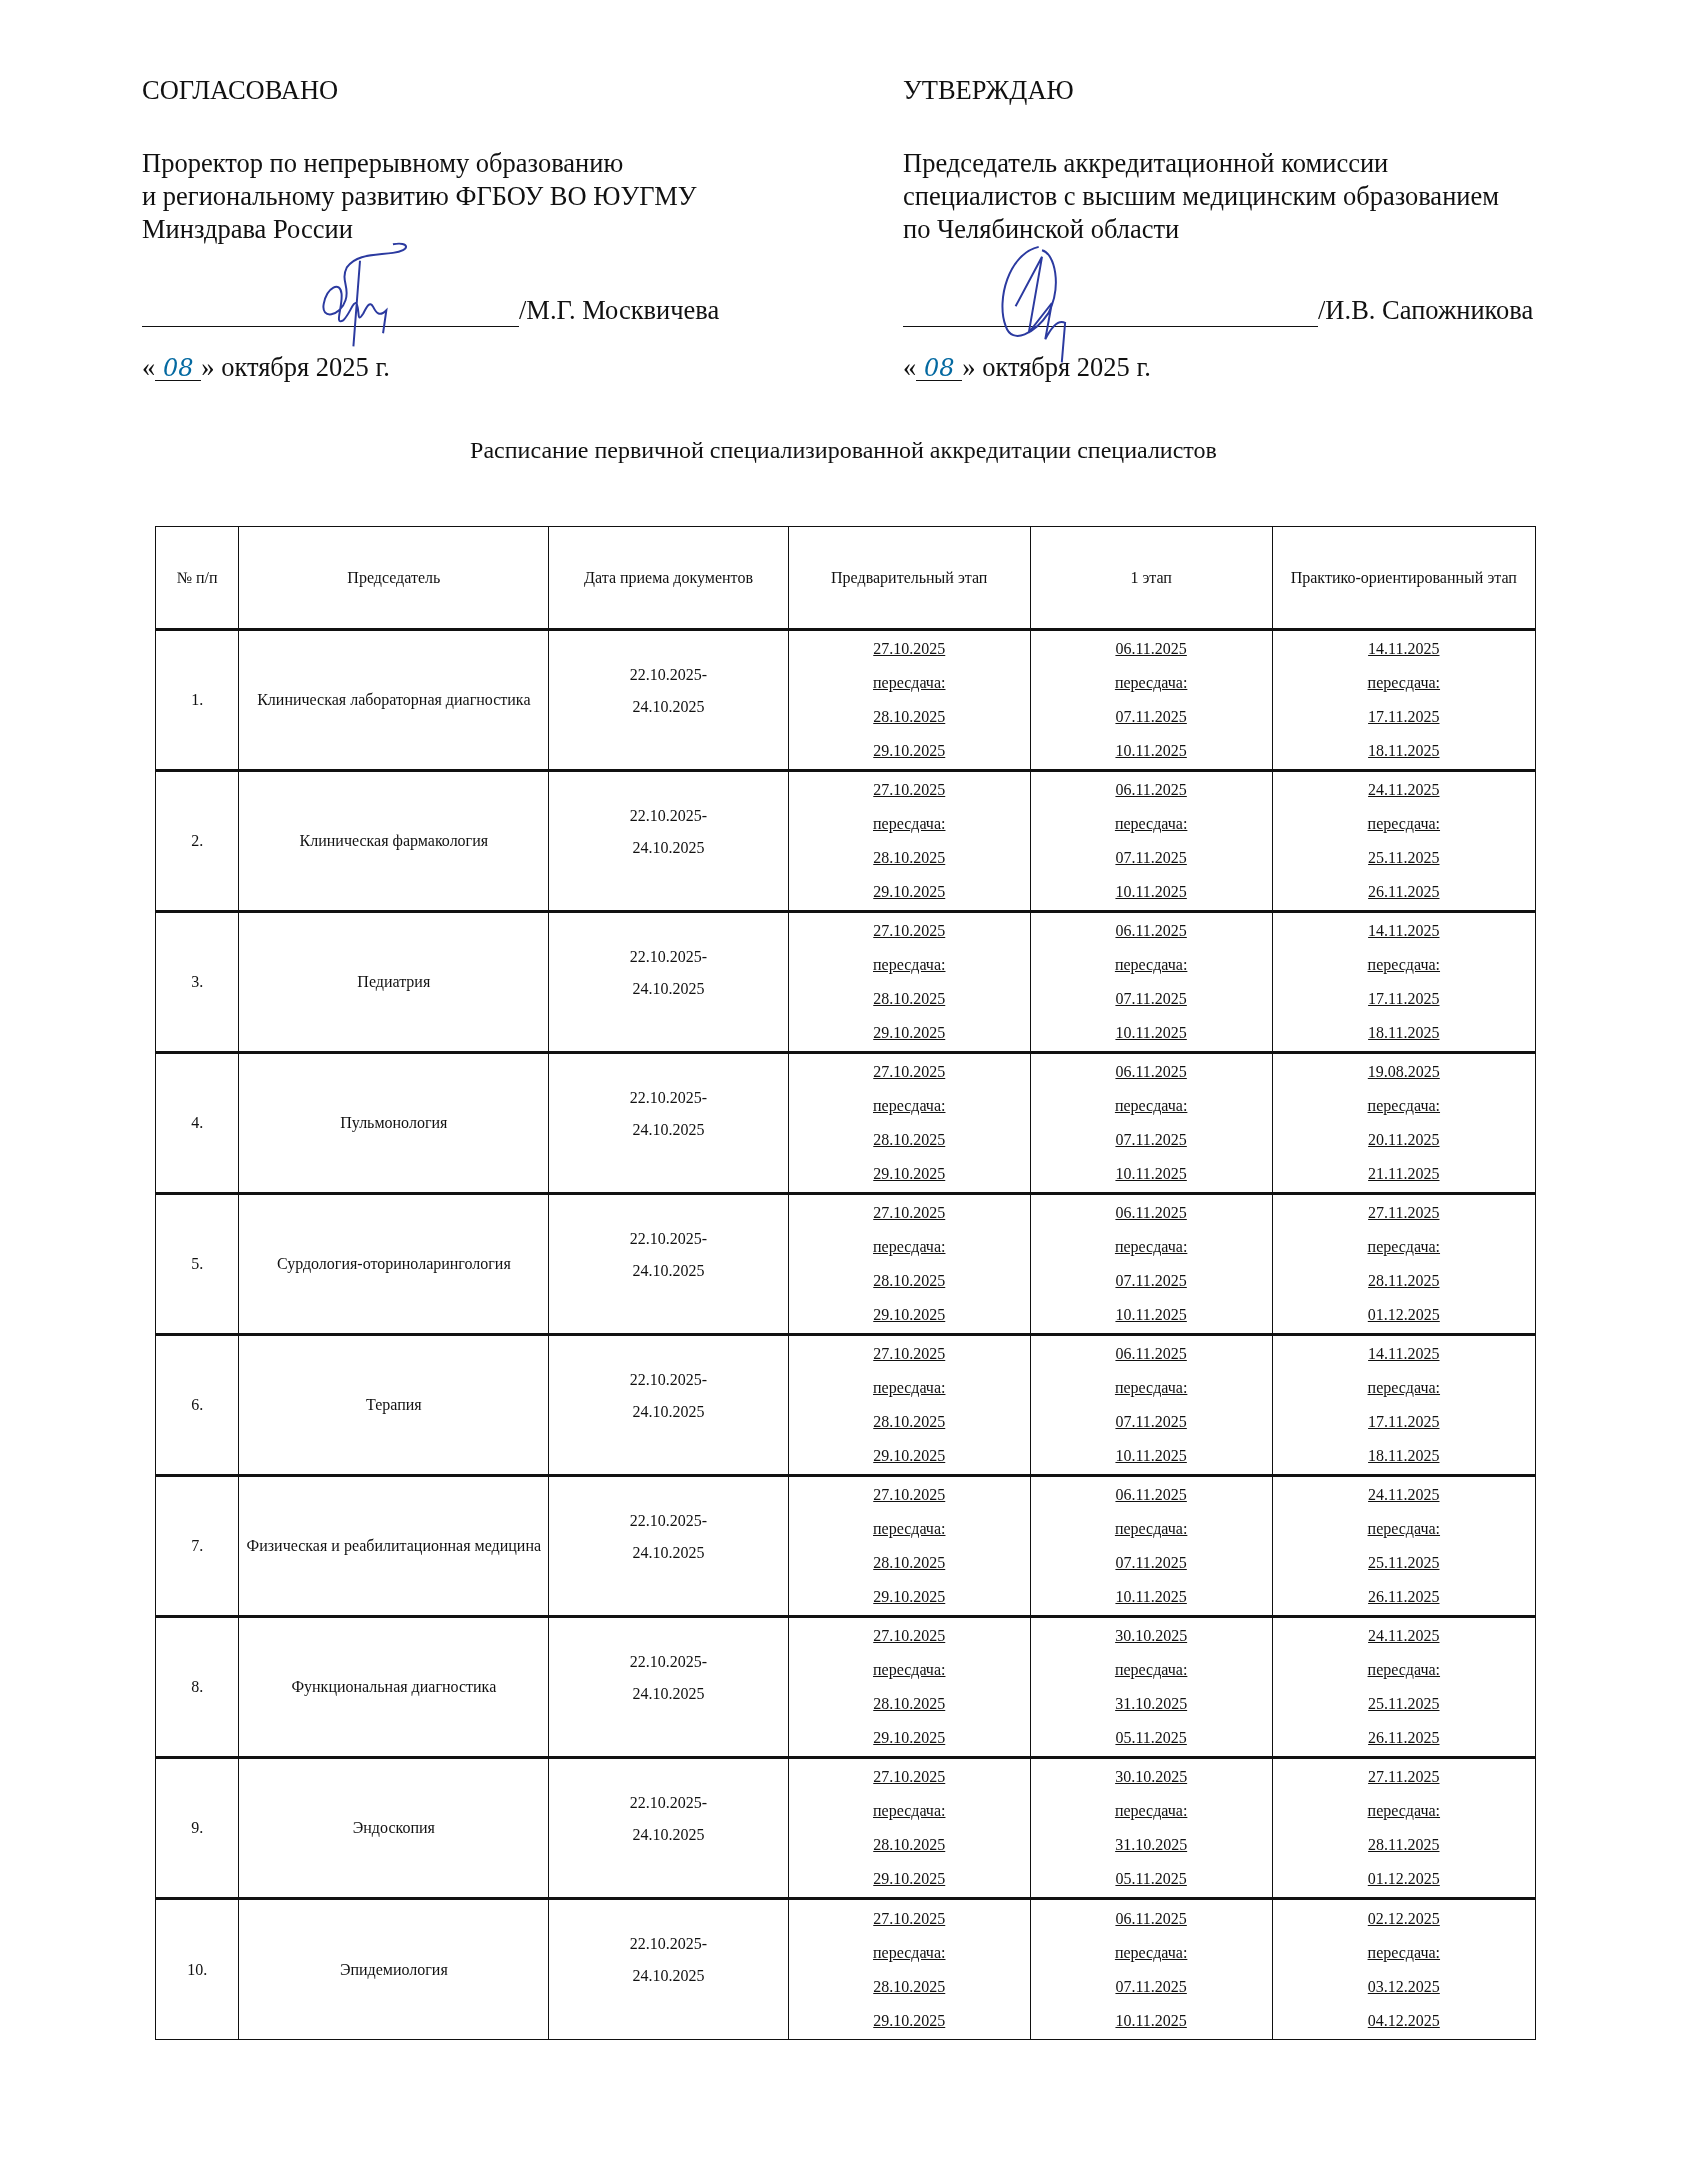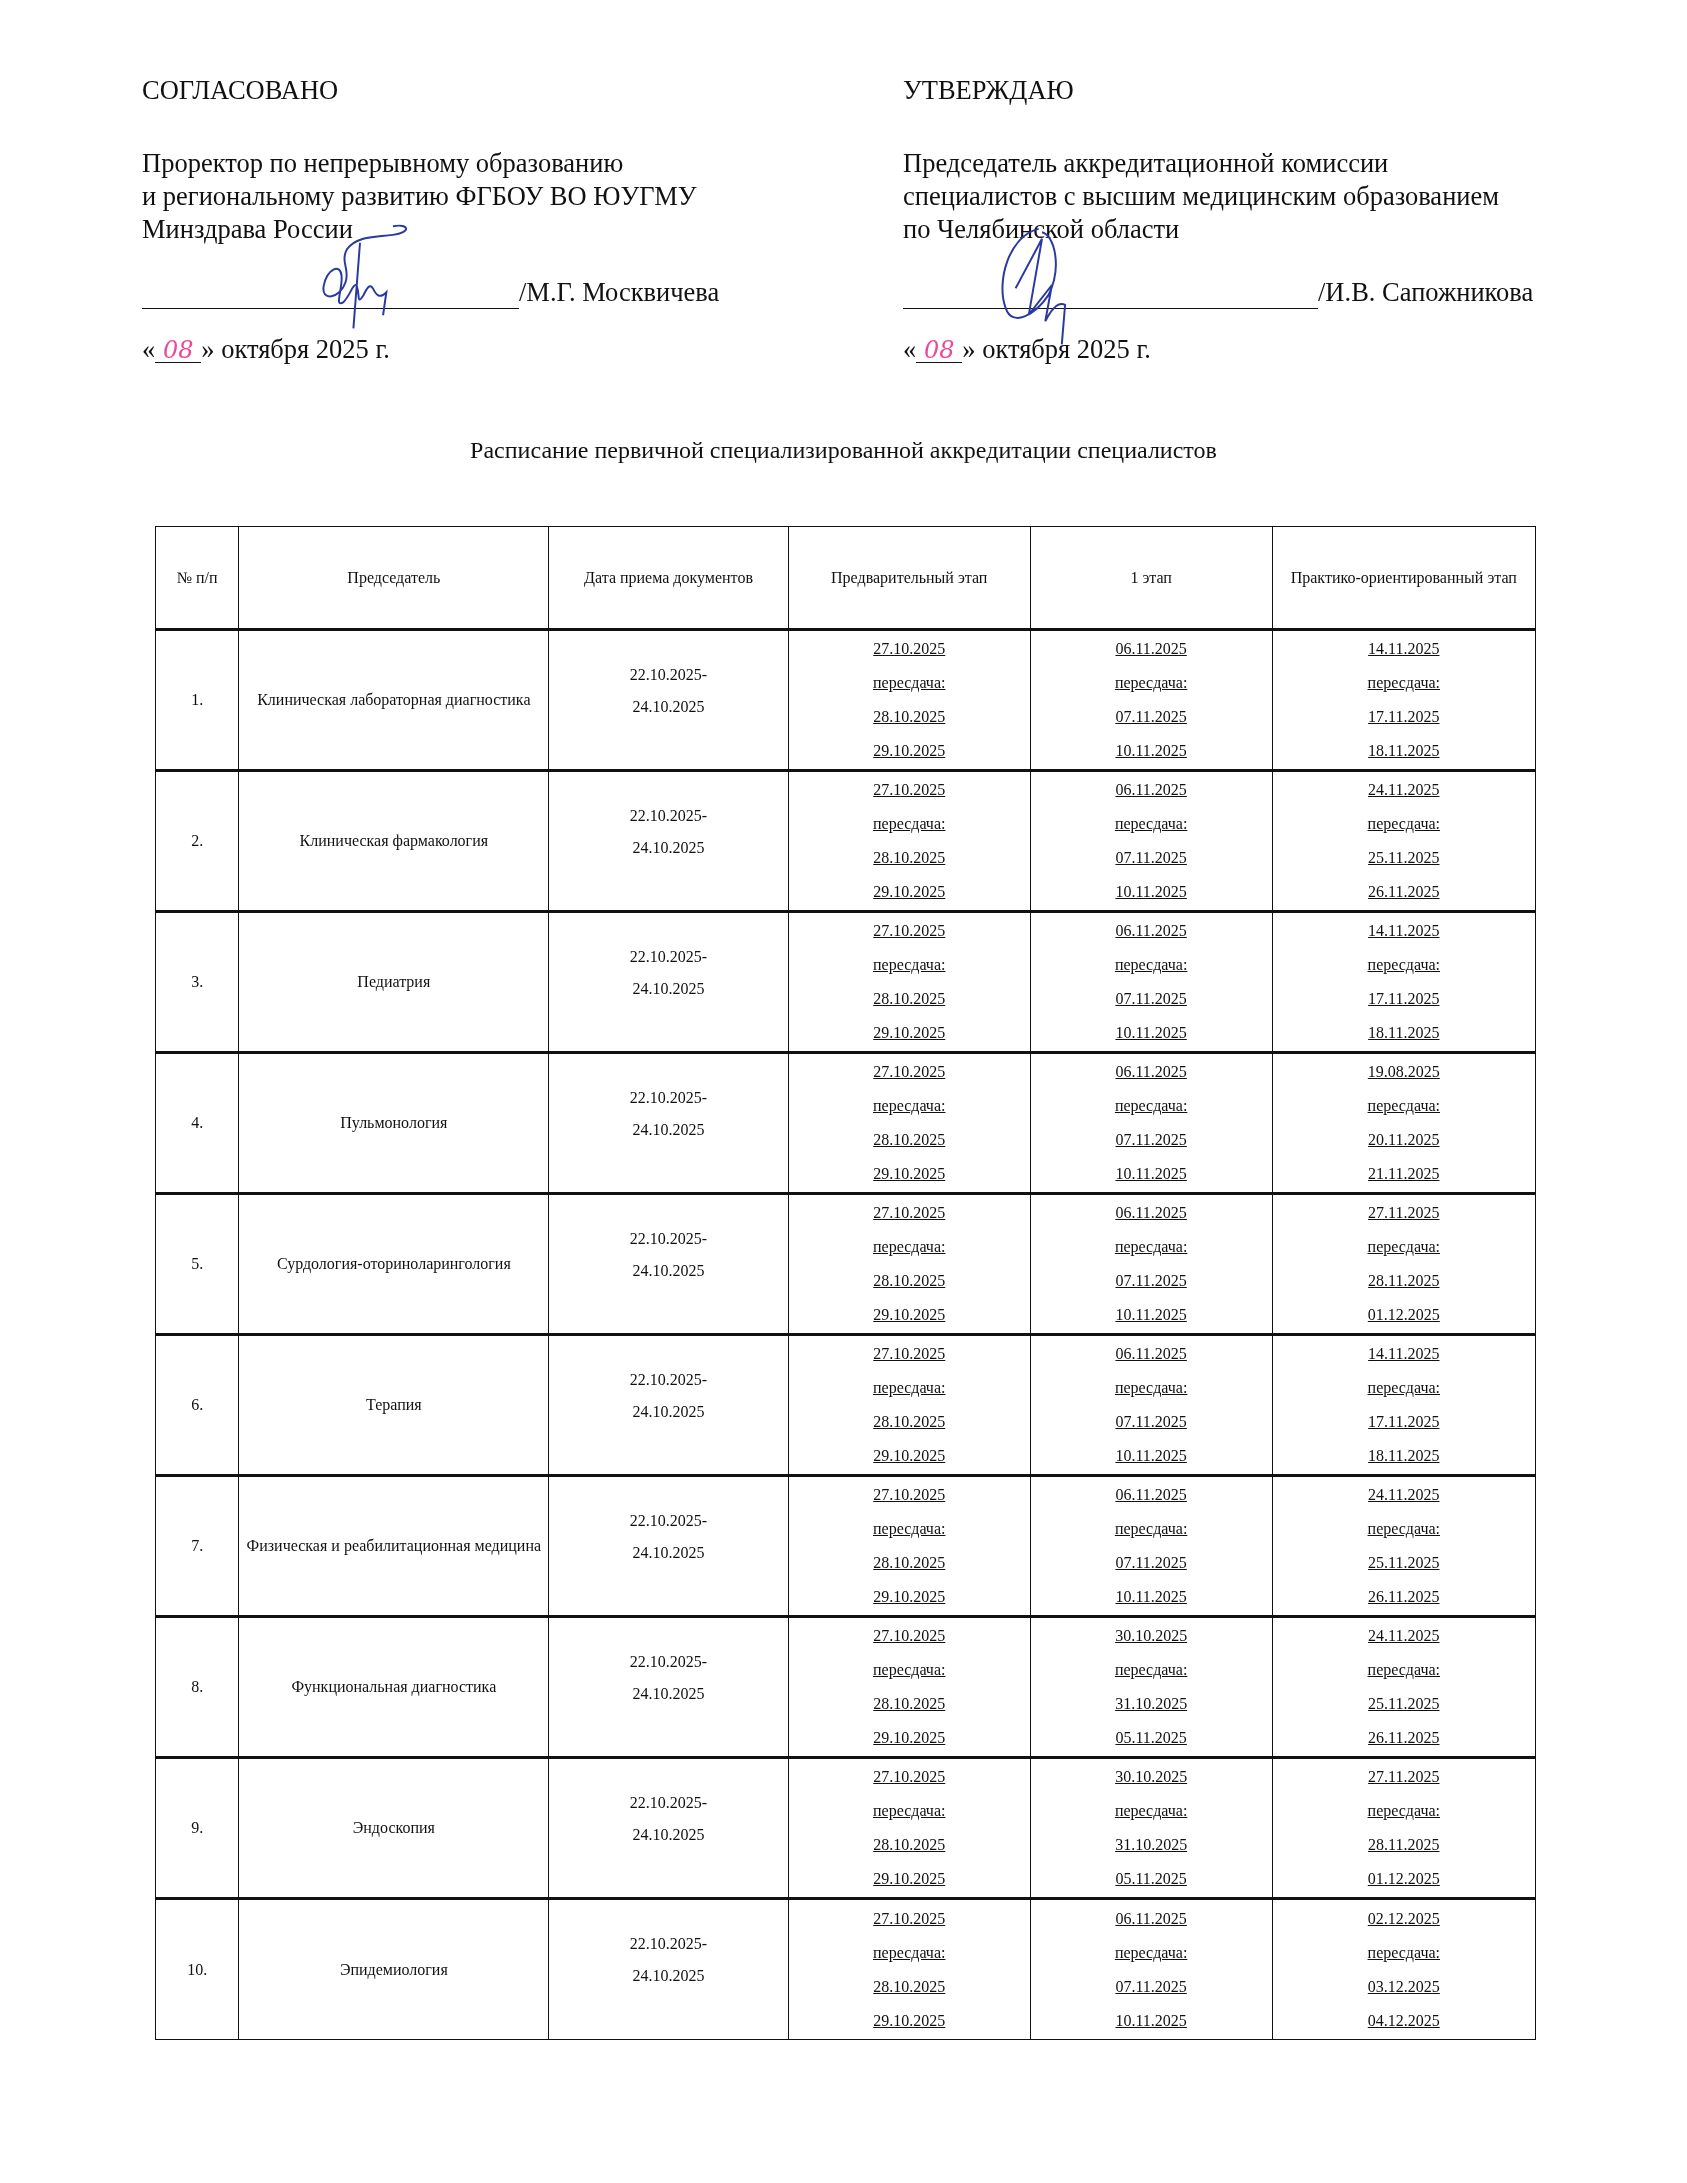--- a/index.html
+++ b/index.html
@@ -2,29 +2,29 @@
 <html style="font-size:10.6px"><head>
 <meta charset="utf-8">
 <style>
   html, body { margin:0; padding:0; background:#ffffff; }
   body { width:1687px; height:2183px; position:relative; font-family:"Liberation Serif","DejaVu Serif",serif; color:#111; }
   .approval { position:absolute; top:74px; font-size:26.5px; line-height:33px; }
   .approval.left { left:142px; width:635px; }
   .approval.right { left:903px; width:655px; }
   .approval .heading { margin-bottom:40px; }
   .approval .position { white-space:pre-line; }
-  .sign-line { position:relative; margin-top:30px; height:33px; display:flex; align-items:flex-end; }
+  .sign-line { position:relative; margin-top:48px; height:33px; display:flex; align-items:flex-end; }
   .sign-line .line { flex:1 1 auto; border-bottom:1.3px solid #111; height:26.5px; position:relative; }
   .sign-line .name { white-space:nowrap; }
   .left .sign-line .line { max-width:377px; }
   .right .sign-line .line { max-width:415px; }
   .signature { position:absolute; bottom:-26.5px; left:152px; width:132px; height:112px; }
   .right .signature { left:73px; width:132px; height:126px; bottom:-40px; }
   .date-line { margin-top:24px; }
-  .date-day { display:inline-block; width:46px; border-bottom:1.3px solid #111; text-align:center; color:#ec4899; font-style:italic; font-family:"DejaVu Serif",serif; font-size:24px; line-height:24px; }
+  .date-day { display:inline-block; width:46px; border-bottom:1.3px solid #111; text-align:center; color:#0369a1; font-style:italic; font-family:"DejaVu Serif",serif; font-size:24px; line-height:24px; }
   .title { position:absolute; top:437px; left:0; width:1687px; text-align:center; font-size:24px; }
   table.schedule { position:absolute; top:526px; left:155px; width:1381px; border-collapse:collapse; font-size:16px; }
   table.schedule th, table.schedule td { border:1.3px solid #111; text-align:center; vertical-align:middle; padding:0 4px; font-weight:normal; }
   table.schedule thead th { height:101px; line-height:30px; }
   table.schedule tbody tr { height:141px; }
   table.schedule tbody tr { border-top:3.3px solid #111; }
   td.num { width:61px; }
   td.spec { width:251px; line-height:32px; }
   td.accept { width:192px; line-height:32px; padding-top:0; }
   td.accept span { display:block; position:relative; top:-9.3px; }

